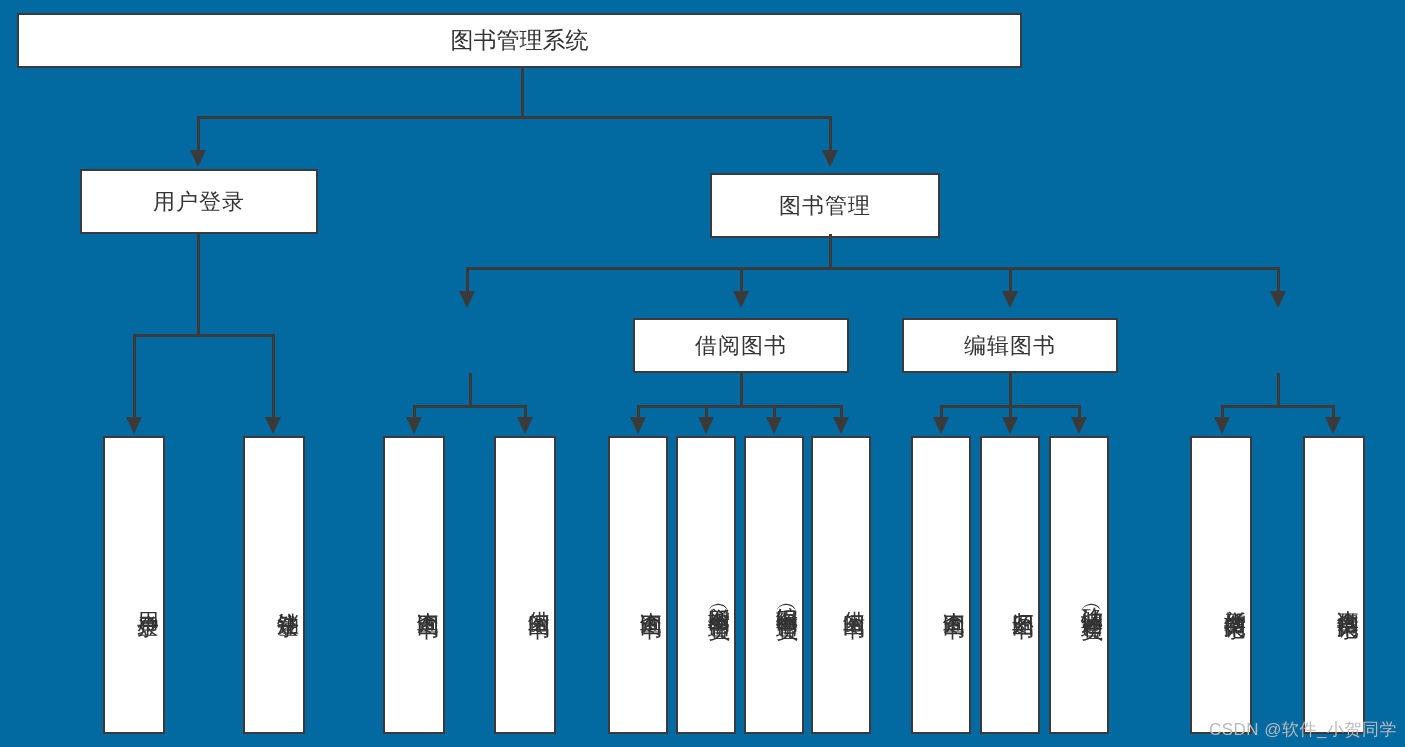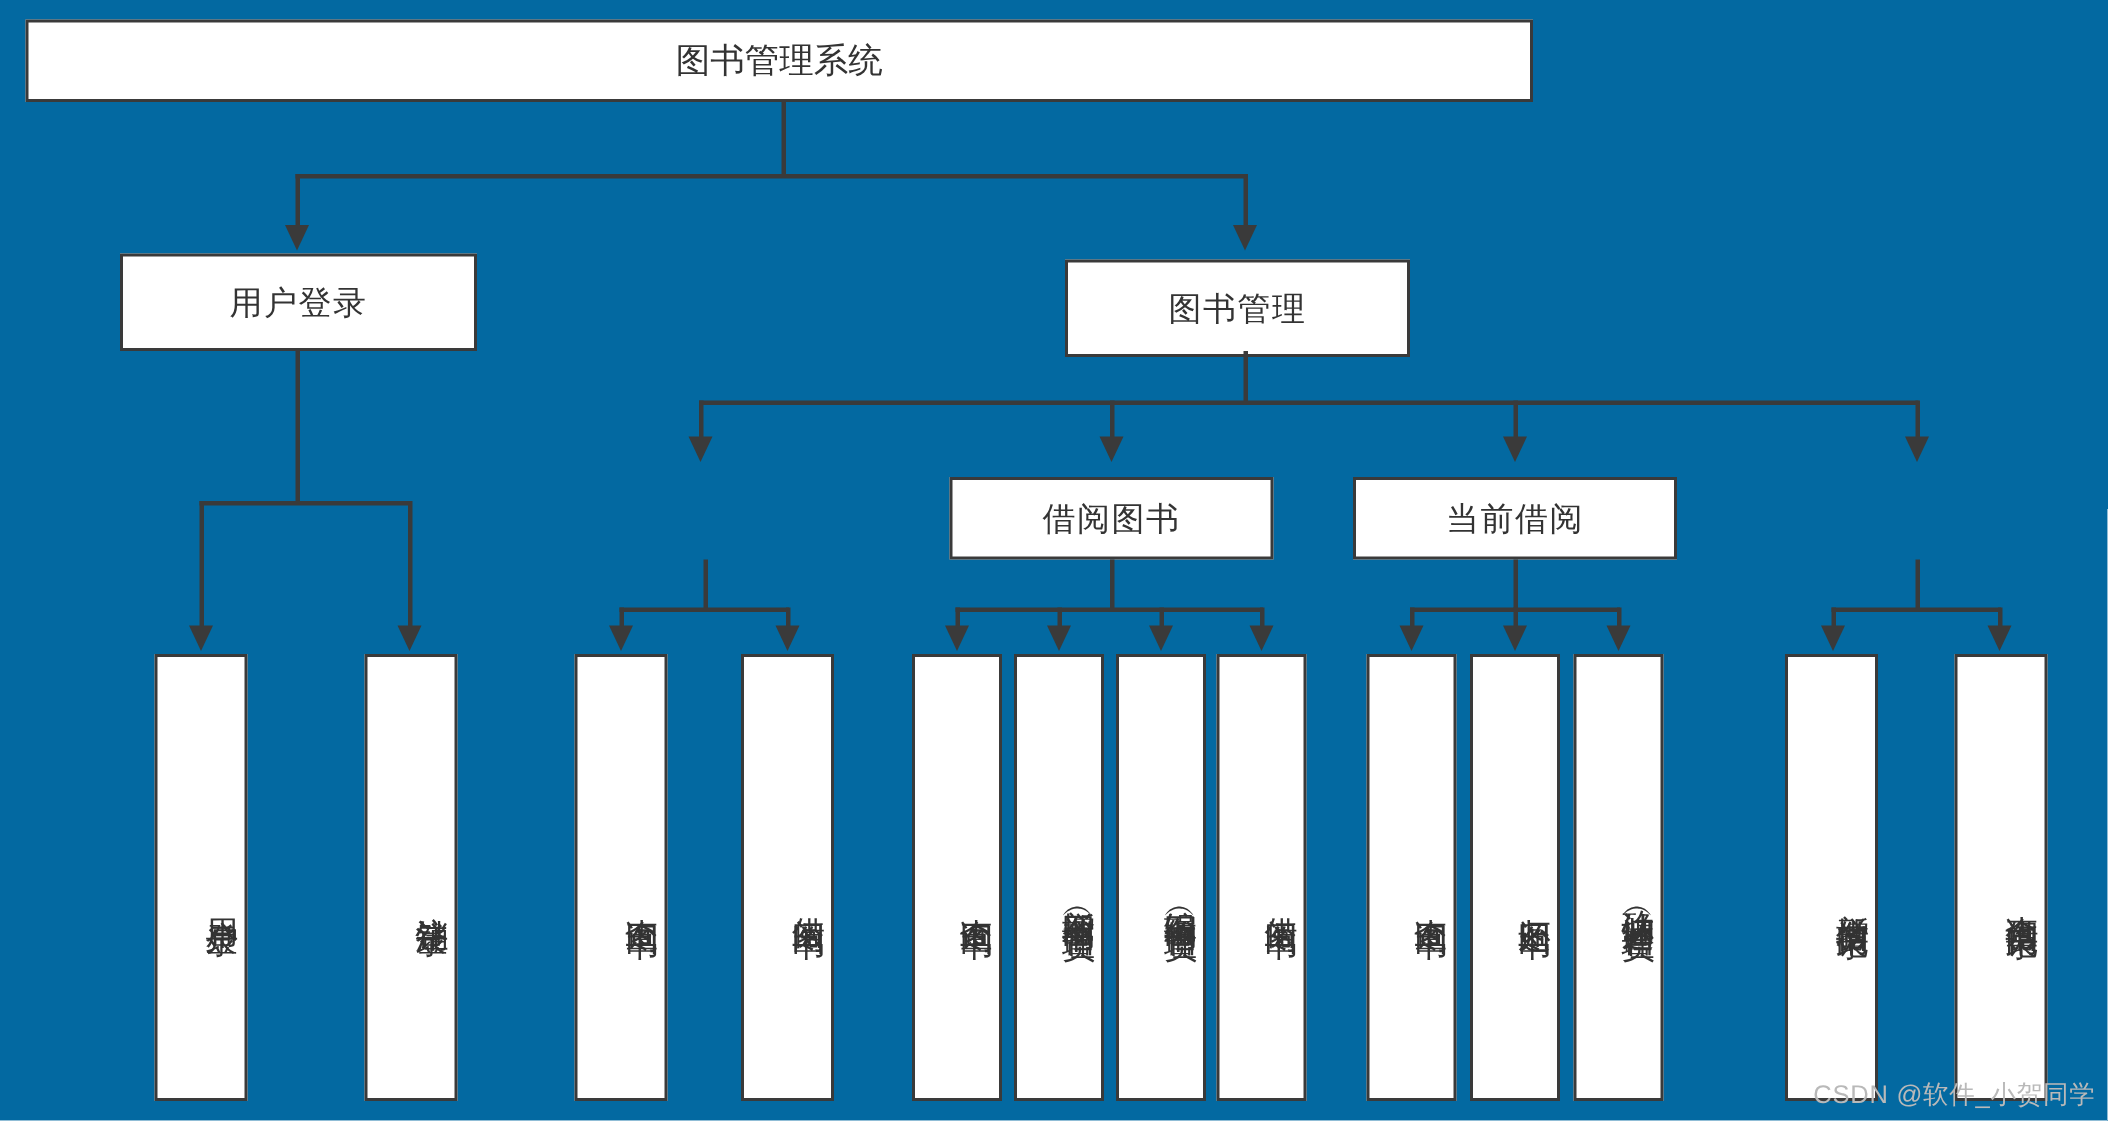--- a/index.html
+++ b/index.html
@@ -70,21 +70,21 @@
   <div class="arrow" style="left:733px;top:291px;"></div>
   <div class="ln vl" style="left:1009px;top:267px;height:26px;"></div>
   <div class="arrow" style="left:1002px;top:291px;"></div>
   <div class="ln vl" style="left:1277px;top:267px;height:26px;"></div>
   <div class="arrow" style="left:1270px;top:291px;"></div>
 
   <div class="box h" style="left:633px;top:318px;width:216px;height:55px;">
     <span>借阅图书</span>
   </div>
   <div class="box h" style="left:902px;top:318px;width:216px;height:55px;">
-    <span>当前借阅</span>
+    <span>编辑图书</span>
   </div>
 
   <div class="ln vl" style="left:469px;top:373px;height:34px;"></div>
   <div class="ln hl" style="left:413px;top:405px;width:113px;"></div>
   <div class="ln vl" style="left:413px;top:405px;height:14px;"></div>
   <div class="arrow" style="left:406px;top:417px;"></div>
   <div class="ln vl" style="left:524px;top:405px;height:14px;"></div>
   <div class="arrow" style="left:517px;top:417px;"></div>
 
   <div class="ln vl" style="left:740px;top:373px;height:34px;"></div>

